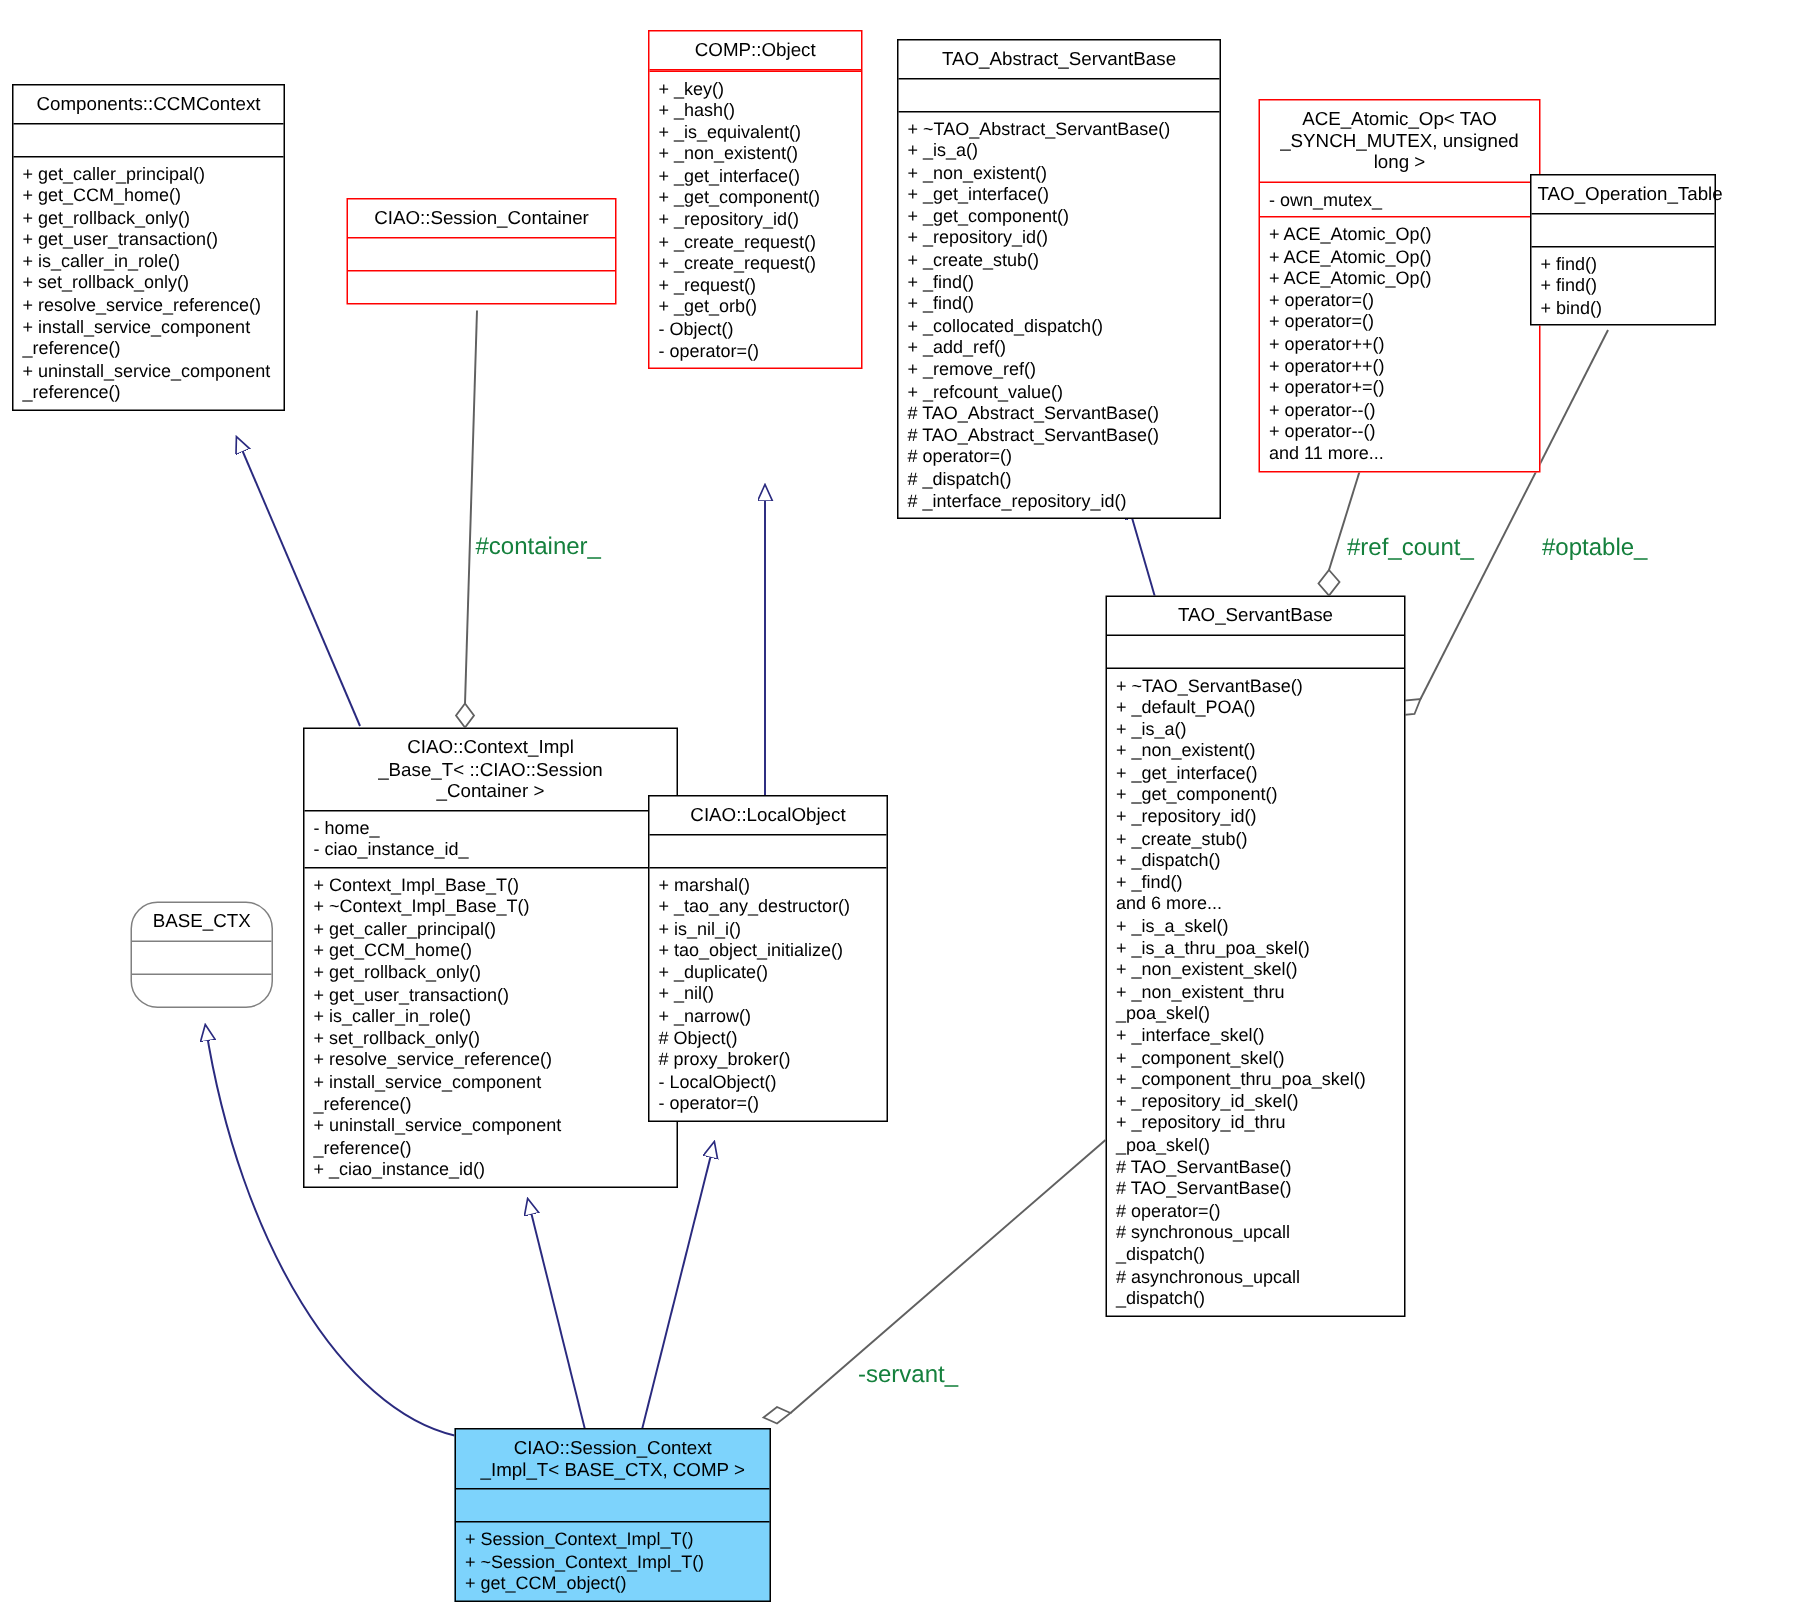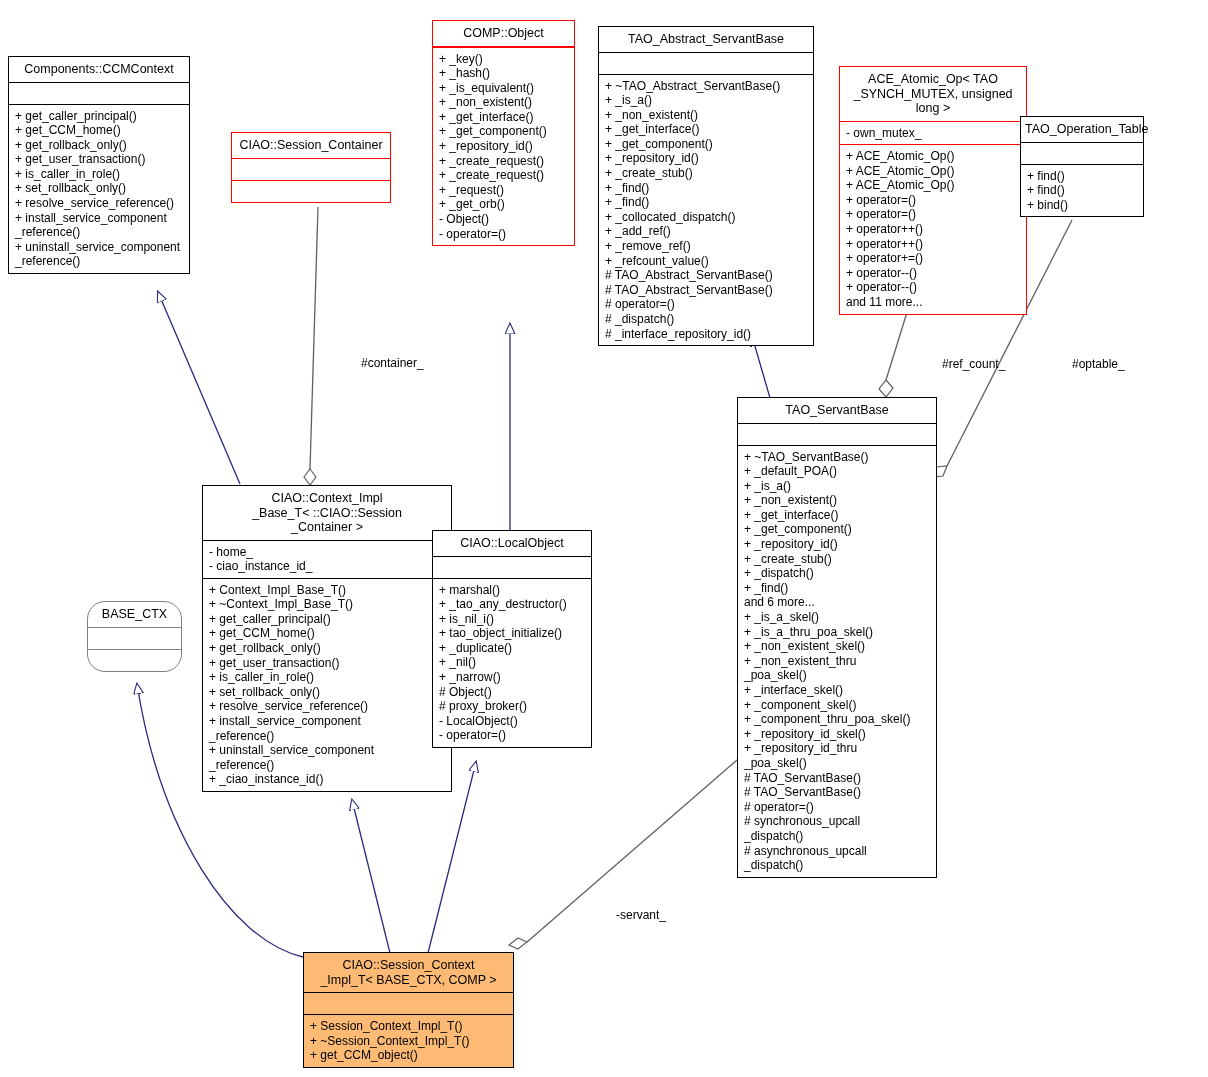--- a/index.html
+++ b/index.html
@@ -4,21 +4,21 @@
 <style>
   html,body{margin:0;padding:0;background:#ffffff;}
   body{font-family:"Liberation Sans","DejaVu Sans",sans-serif;}
   #canvas{position:relative;width:1208px;height:1077px;overflow:hidden;background:#fff;}
 
   svg.edges{position:absolute;left:0;top:0;width:1208px;height:1077px;pointer-events:none;}
 
   .uml{position:absolute;box-sizing:border-box;background:#ffffff;border:1px solid #000;}
   .uml.red{border-color:#ff0000;}
   .uml.gray{border-color:#808080;border-radius:18px;}
-  .uml.filled{background:#fdba74;}
+  .uml.filled{background:#7dd3fc;}
 
   .uml .title{
     text-align:center;
     font-size:12.5px;
     color:#000;
     line-height:14.5px;
     padding:5px 4px 5px 4px;
     white-space:pre-line;
   }
   .uml .sep{height:1px;background:#000;}
@@ -31,24 +31,23 @@
     color:#000;
     padding:4px 5px 4px 6px;
     white-space:pre-line;
     text-align:left;
   }
   .uml .attrs.empty{height:21px;padding:0;}
   .uml .ops.empty{height:21px;padding:0;}
 
   .edgelabel{
     position:absolute;
-    font-size:12px;
-    color:#000000;
+    font-size:16px;
+    color:#15803d;
     white-space:nowrap;
-    margin-left:44px;
   }
 </style>
 </head>
 <body>
 
 <div id="canvas">
 
   <svg class="edges" viewBox="0 0 1208 1077">
     <defs>
       <marker id="inhArrow" markerWidth="12" markerHeight="12" refX="10" refY="5" orient="auto" markerUnits="userSpaceOnUse">
@@ -97,21 +96,21 @@
 + get_user_transaction()
 + is_caller_in_role()
 + set_rollback_only()
 + resolve_service_reference()
 + install_service_component
 _reference()
 + uninstall_service_component
 _reference()</div>
   </div>
 
-  <div class="uml red" style="left:231px;top:132px;width:160px;">
+  <div class="uml red" style="left:231px;top:132px;width:180px;">
     <div class="title">CIAO::Session_Container</div>
     <div class="sep"></div>
     <div class="attrs empty"></div>
     <div class="sep"></div>
     <div class="ops empty"></div>
   </div>
 
   <div class="uml red" style="left:432px;top:20px;width:143px;">
     <div class="title">COMP::Object</div>
     <div class="sep"></div>

